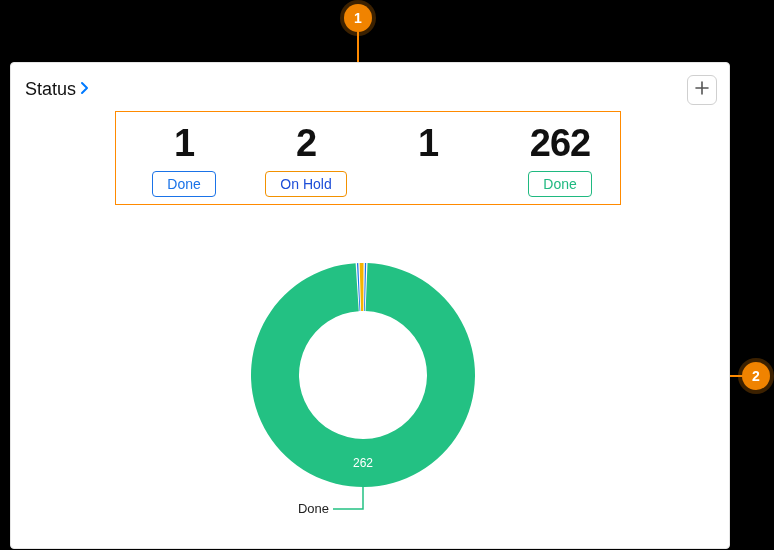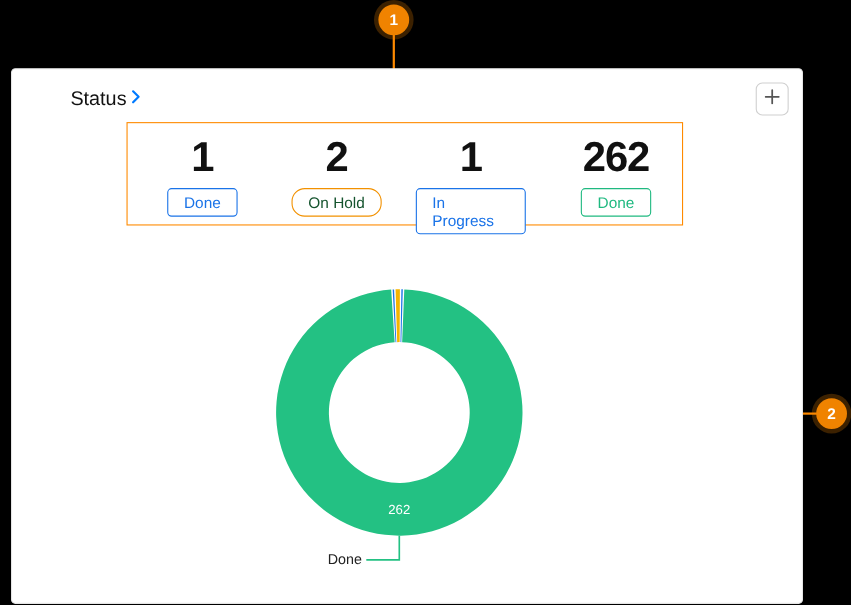--- a/index.html
+++ b/index.html
@@ -7,21 +7,21 @@
   .stage { position: relative; width: 774px; height: 550px; }
   .panel {
     position: absolute;
     left: 10px; top: 62px;
     width: 720px; height: 487px;
     background: #fff;
     border: 1px solid #e5e5e5;
     border-radius: 4px;
   }
   
-  .hdr { position: absolute; left: 14px; top: 16px; display: flex; align-items: center; gap: 4px; margin-left: 39px; }
+  .hdr { position: absolute; left: 14px; top: 16px; display: flex; align-items: center; gap: 4px; }
   .hdr-title { font-size: 18px; color: #111; }
   .hdr-chevron { color: #007aff; font-size: 16px; line-height: 1; }
   .plus-btn {
     position: absolute; right: 12px; top: 12px;
     width: 30px; height: 30px;
     border: 1px solid #d0d0d0; border-radius: 6px;
     background: #fff; display: flex; align-items: center; justify-content: center;
     color: #444; cursor: pointer;
   }
   .plus-btn svg { width: 14px; height: 14px; }
@@ -37,21 +37,21 @@
   }
   .stat { display: flex; flex-direction: column; align-items: center; gap: 6px; width: 100px; }
   .stat.wide { width: 120px; }
   .stat-num { font-size: 38px; font-weight: 600; color: #111; letter-spacing: -1px; }
   .stat-pill {
     border: 1.5px solid; border-radius: 4px;
     padding: 4px 14px; font-size: 14px; font-weight: 500;
     background: #fff;
   }
   .c-open    { color:#1a73e8; border-color:#1a73e8; }
-  .c-hold    { color:#14532d; border-color:#f29100;border-radius:12px; }
+  .c-hold    { color:#1d4ed8; border-color:#f29100; }
   .c-prog    { color:#1a73e8; border-color:#1a73e8; }
   .c-done    { color:#1fb980; border-color:#1fb980; }
 
   
   .donut-area { position: absolute; left: 232px; top: 192px; width: 240px; height: 280px; }
   .donut-area svg { overflow: visible; }
   .seg-label { font-size: 13px; fill: #222; }
   .seg-value { font-size: 12px; fill: #fff; font-weight: 500; }
 
   
@@ -104,21 +104,20 @@
       <div class="stat">
         <div class="stat-num">1</div>
         <div class="stat-pill c-open">Done</div>
       </div>
       <div class="stat">
         <div class="stat-num">2</div>
         <div class="stat-pill c-hold">On Hold</div>
       </div>
       <div class="stat">
         <div class="stat-num">1</div>
-        <div class="stat-pill c-prog">In Progress</div>
       </div>
       <div class="stat wide">
         <div class="stat-num">262</div>
         <div class="stat-pill c-done">Done</div>
       </div>
     </div>
 
     <div class="donut-area">
       <svg id="donut-svg" width="240" height="280" viewBox="0 0 240 280">
           <path d="M 113.95493889947574 8.163256322928788 A 112 112 0 0 1 115.2549723349671 8.10055982062255 L 117.2885556199812 56.057462754641456 A 64 64 0 0 0 116.54567937112898 56.09328932738788 Z" fill="#1a73e8"></path>

